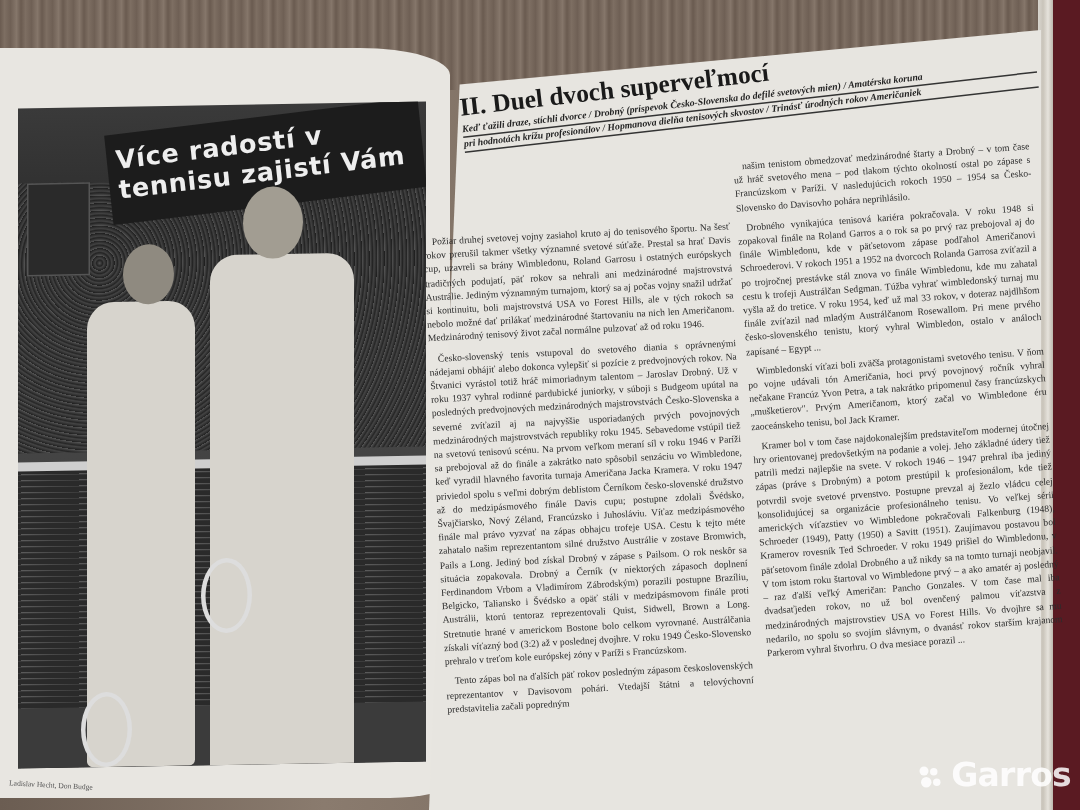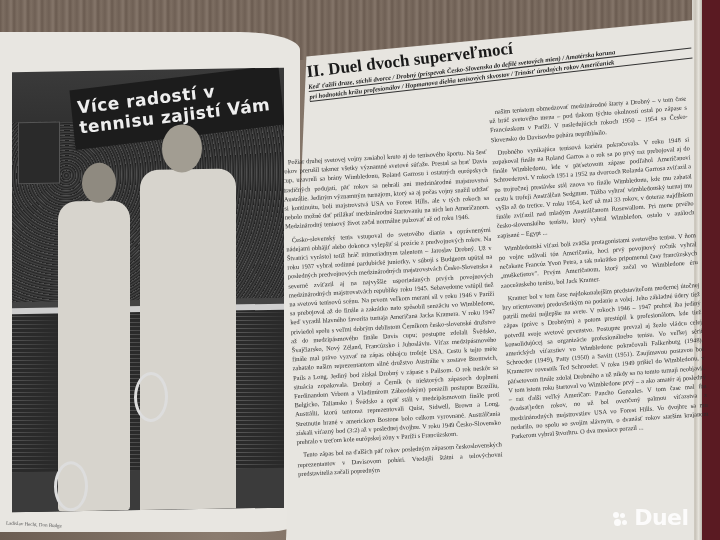--- a/index.html
+++ b/index.html
@@ -96,14 +96,14 @@
   <p>Kramer bol v tom čase najdokonalejším predstaviteľom modernej útočnej hry orientovanej predovšetkým na podanie a volej. Jeho základné údery tiež patrili medzi najlepšie na svete. V rokoch 1946 – 1947 prehral iba jediný zápas (práve s Drobným) a potom prestúpil k profesionálom, kde tiež potvrdil svoje svetové prvenstvo. Postupne prevzal aj žezlo vládcu celej konsolidujúcej sa organizácie profesionálneho tenisu. Vo veľkej sérii amerických víťazstiev vo Wimbledone pokračovali Falkenburg (1948), Schroeder (1949), Patty (1950) a Savitt (1951). Zaujímavou postavou bol Kramerov rovesník Ted Schroeder. V roku 1949 prišiel do Wimbledonu, v päťsetovom finále zdolal Drobného a už nikdy sa na tomto turnaji neobjavil. V tom istom roku štartoval vo Wimbledone prvý – a ako amatér aj posledný – raz ďalší veľký Američan: Pancho Gonzales. V tom čase mal iba dvadsaťjeden rokov, no už bol ovenčený palmou víťazstva z medzinárodných majstrovstiev USA vo Forest Hills. Vo dvojhre sa mu nedarilo, no spolu so svojím slávnym, o dvanásť rokov starším krajanom Parkerom vyhral štvorhru. O dva mesiace porazil ...</p>
 </div>
 
 <div class="watermark">
   <span class="wm-dots">
     <i style="left:0;top:0;width:6px;height:6px"></i>
     <i style="left:7px;top:1px;width:5px;height:5px"></i>
     <i style="left:1px;top:7px;width:7px;height:7px"></i>
     <i style="left:9px;top:8px;width:5px;height:5px"></i>
   </span>
-  <span>Duel</span>
+  <span>Garros</span>
 </div>
 
 </body></html>

